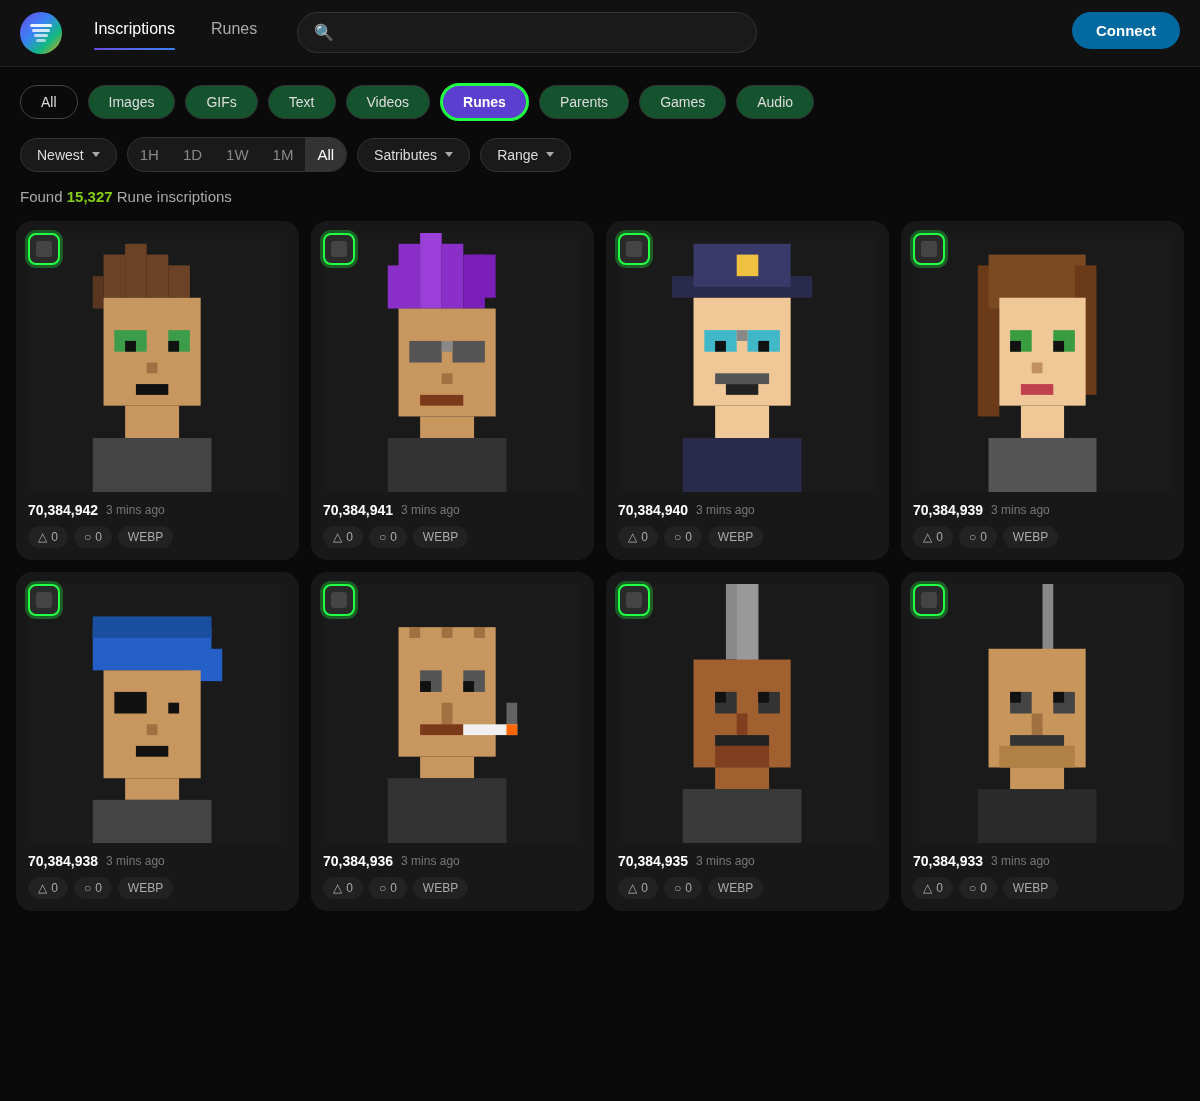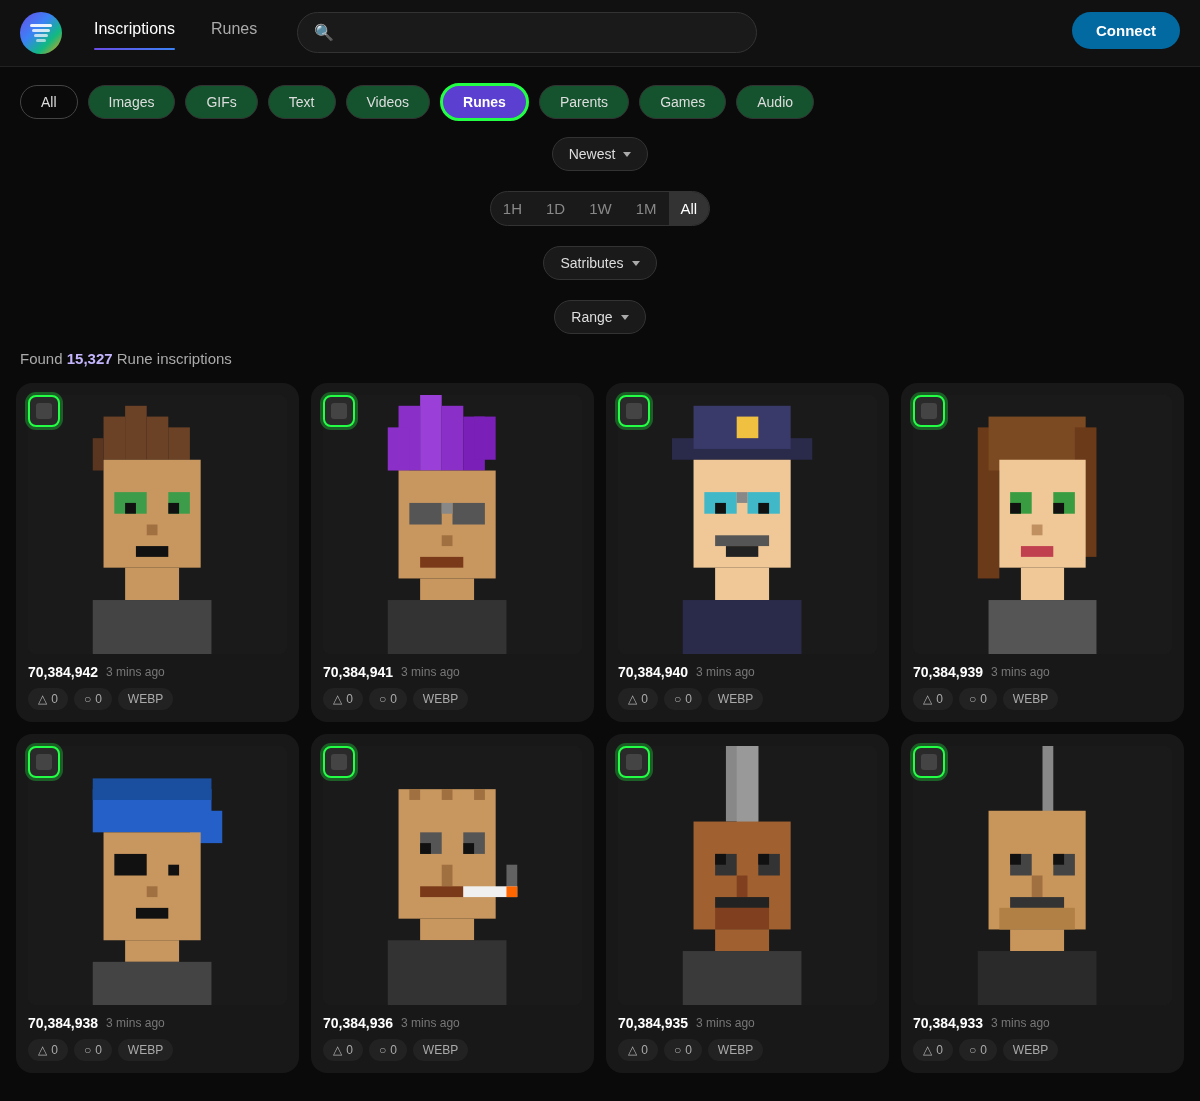--- a/index.html
+++ b/index.html
@@ -127,23 +127,22 @@
     }
     .filter-chip.plain {
       background: transparent;
       border: 1px solid #444;
     }
 
     
     .sort-bar {
       display: flex;
       align-items: center;
-      gap: 20px;
+      gap: 10px;
       padding: 0 20px 16px 20px;
-      flex-direction: column;
     }
     .sort-dropdown {
       background: #1a1a1a;
       border: 1px solid #333;
       border-radius: 20px;
       padding: 8px 16px;
       color: #ddd;
       font-size: 14px;
       cursor: pointer;
       display: flex;
@@ -171,21 +170,21 @@
       color: #fff;
     }
 
     
     .found-label {
       padding: 0 20px 16px 20px;
       font-size: 15px;
       color: #aaa;
     }
     .found-label strong {
-      color: #c4b5fd;
+      color: #84cc16;
     }
 
     
     .grid {
       display: grid;
       grid-template-columns: repeat(4, 1fr);
       gap: 12px;
       padding: 0 16px 20px 16px;
     }
 

